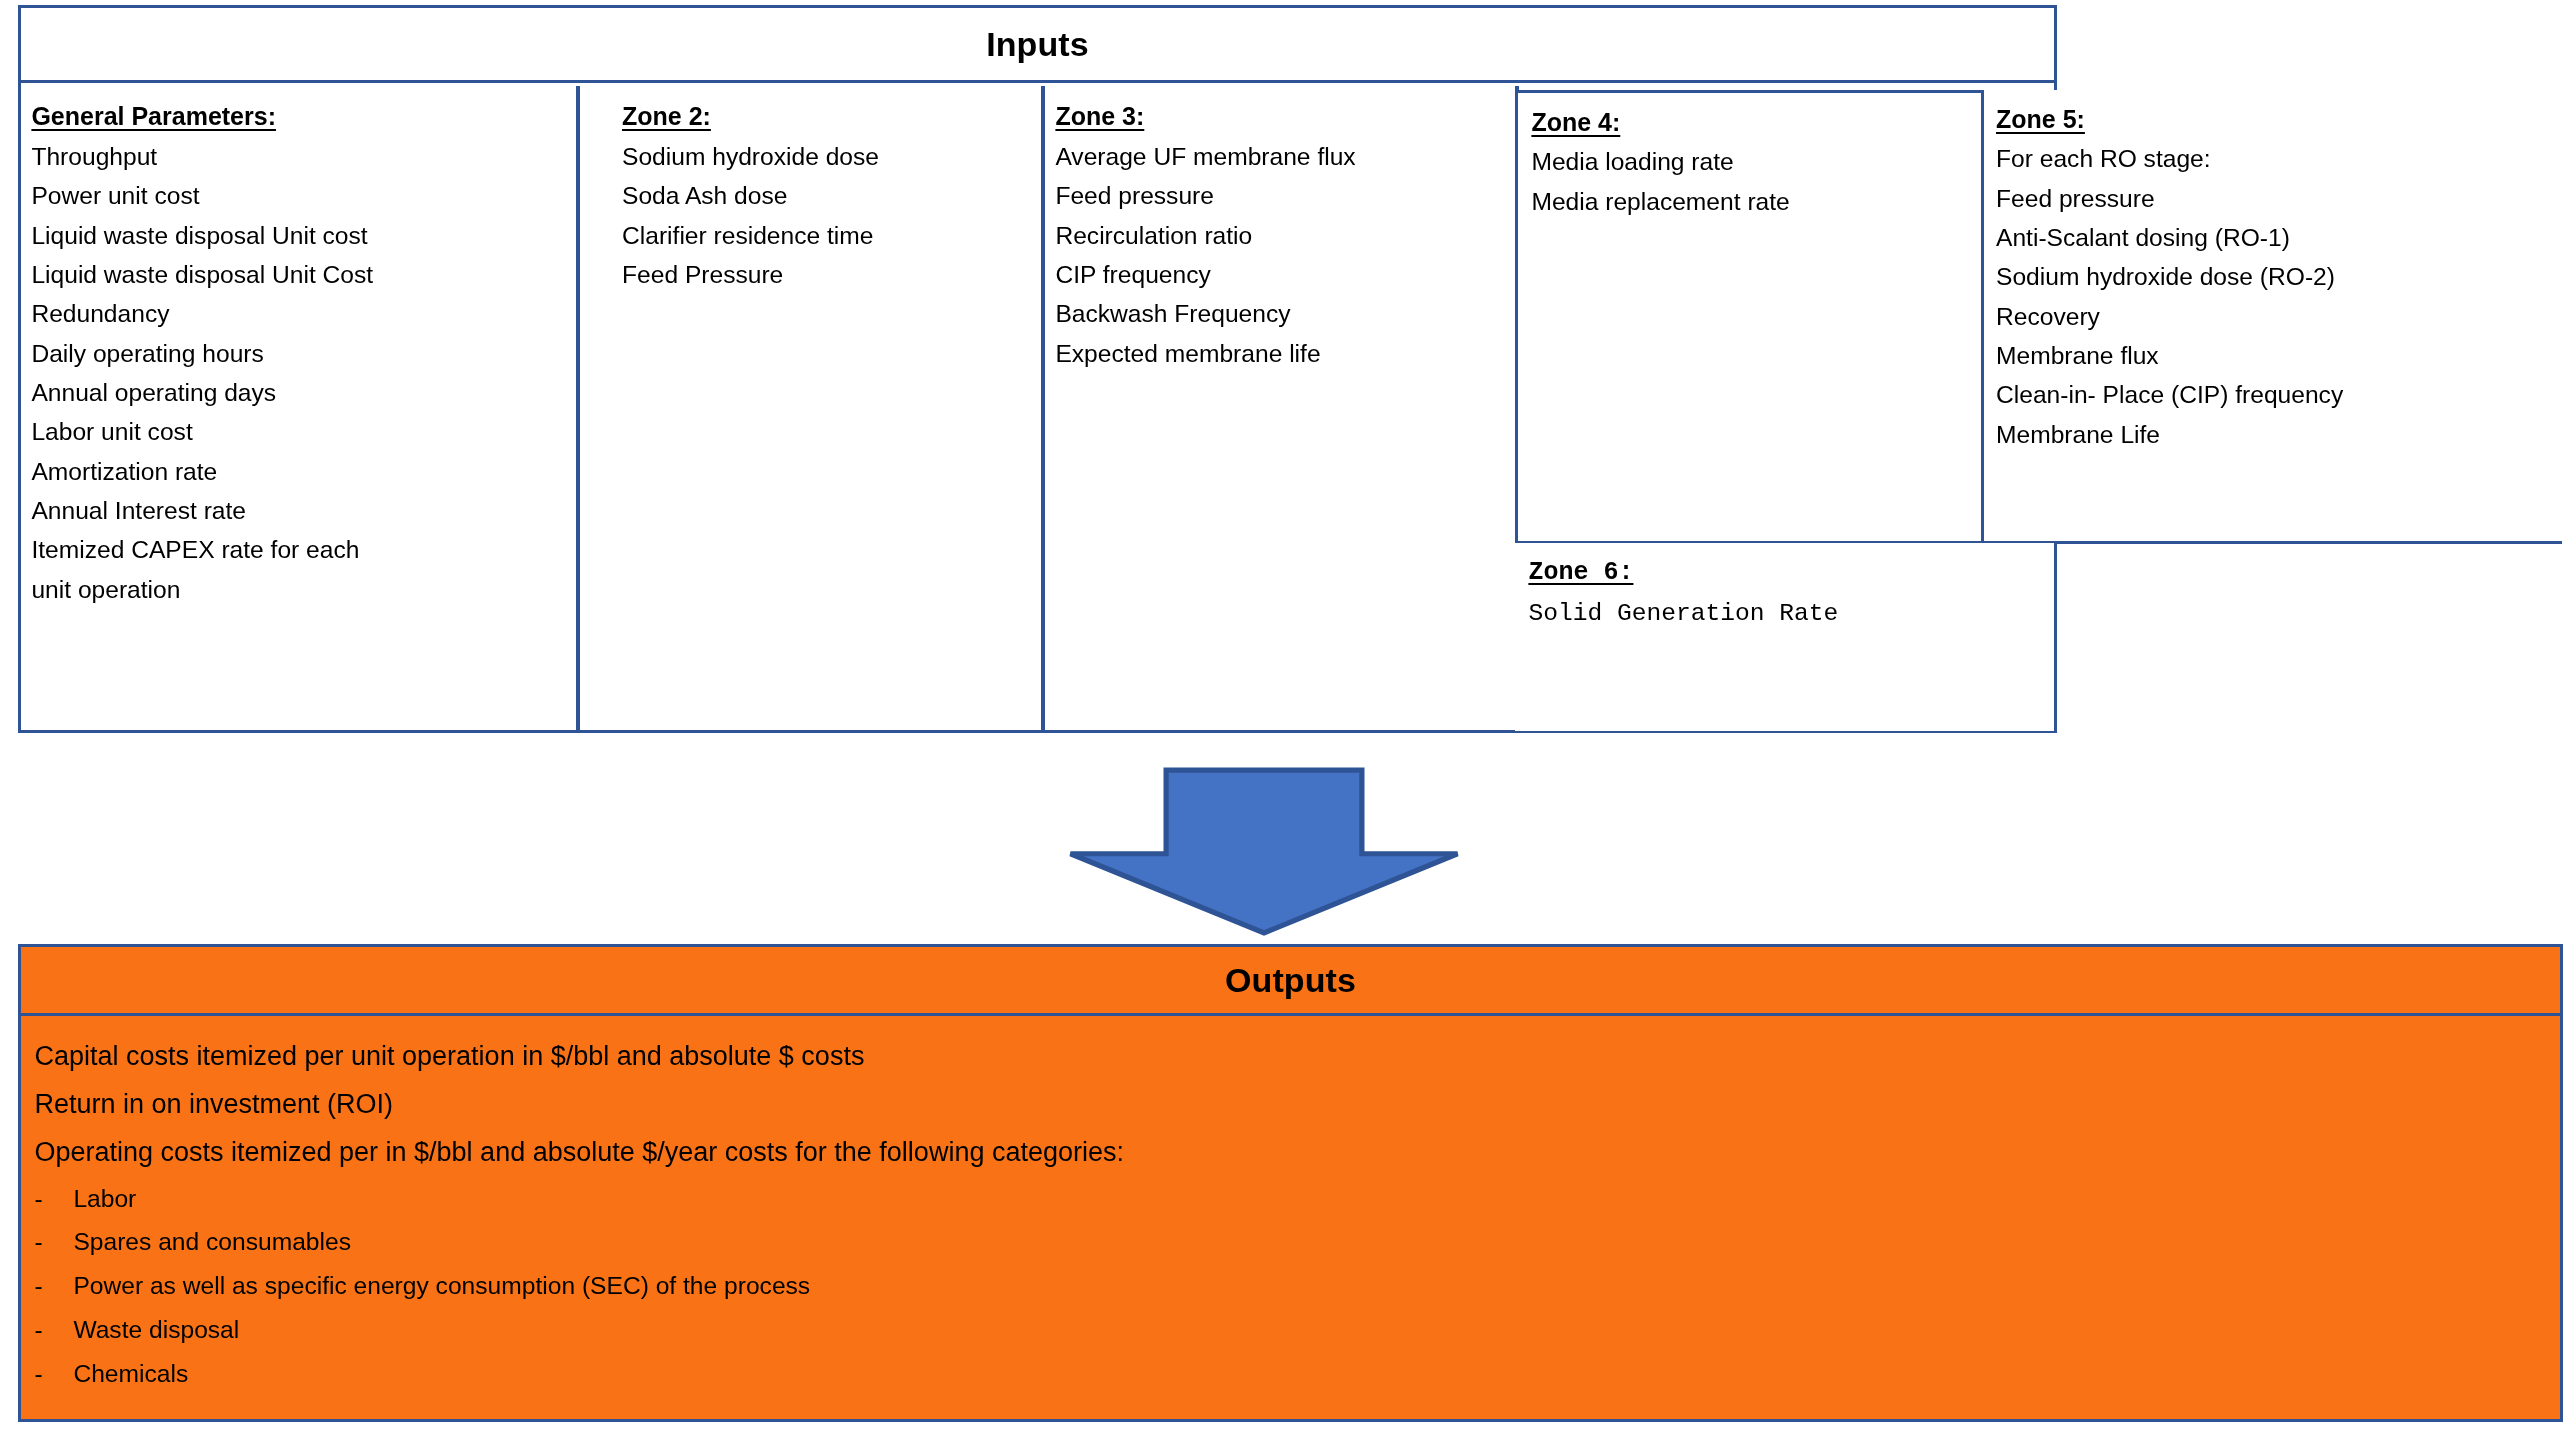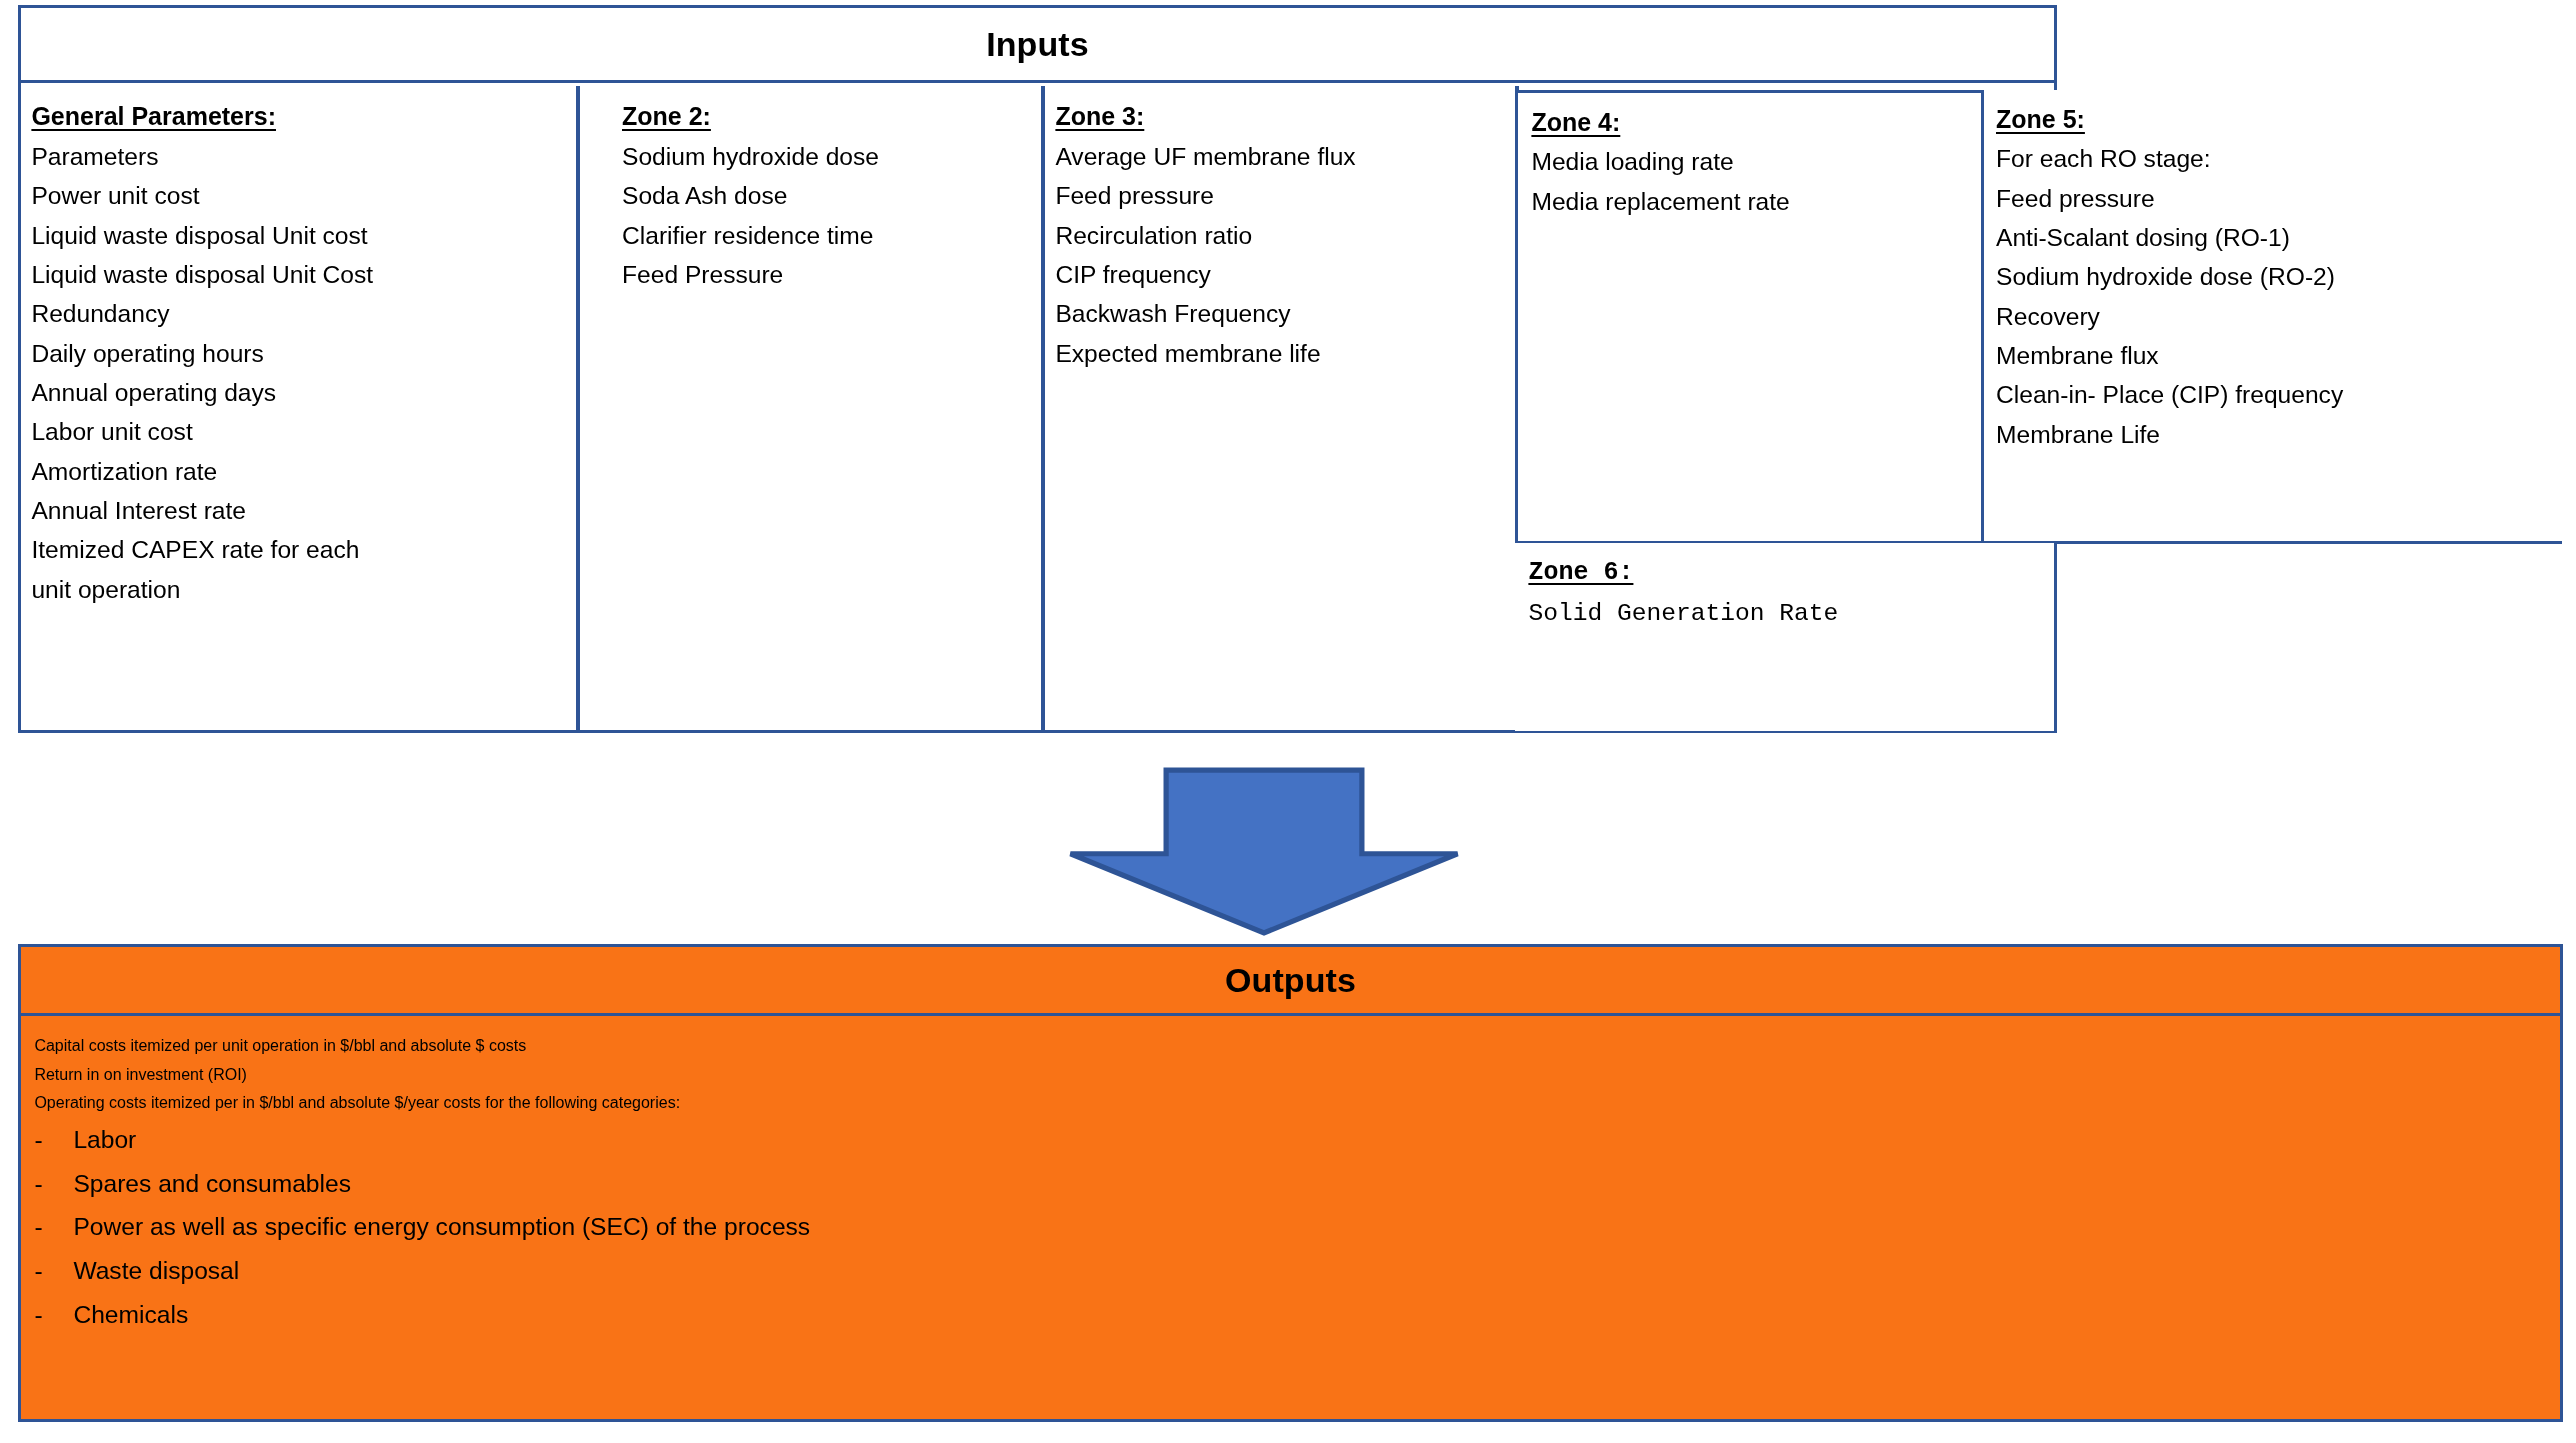--- a/index.html
+++ b/index.html
@@ -170,21 +170,21 @@
   .outputs-body {
     position: absolute;
     left: 0;
     top: 72px;
     right: 0;
     bottom: 0;
     padding: 13.4px 0 0 13.4px;
     box-sizing: border-box;
   }
   .out-line {
-    font-size: 16px;
+    font-size: 27px;
     line-height: 1.78;
     white-space: nowrap;
   }
   .out-bullet {
     font-size: 24.6px;
     line-height: 1.78;
     white-space: nowrap;
     display: flex;
   }
   .out-bullet .dash {
@@ -204,21 +204,21 @@
     </div>
 
     <div class="inputs-body">
 
       <div class="vdiv d1"></div>
       <div class="vdiv d2"></div>
       <div class="vdiv d3"></div>
 
       <div class="col col-general">
         <div class="col-title">General Parameters:</div>
-        <div class="col-line">Parameters</div>
+        <div class="col-line">Throughput</div>
         <div class="col-line">Power unit cost</div>
         <div class="col-line">Liquid waste disposal Unit cost</div>
         <div class="col-line">Liquid waste disposal Unit Cost</div>
         <div class="col-line">Redundancy</div>
         <div class="col-line">Daily operating hours</div>
         <div class="col-line">Annual operating days</div>
         <div class="col-line">Labor unit cost</div>
         <div class="col-line">Amortization rate</div>
         <div class="col-line">Annual Interest rate</div>
         <div class="col-line">Itemized CAPEX rate for each</div>

